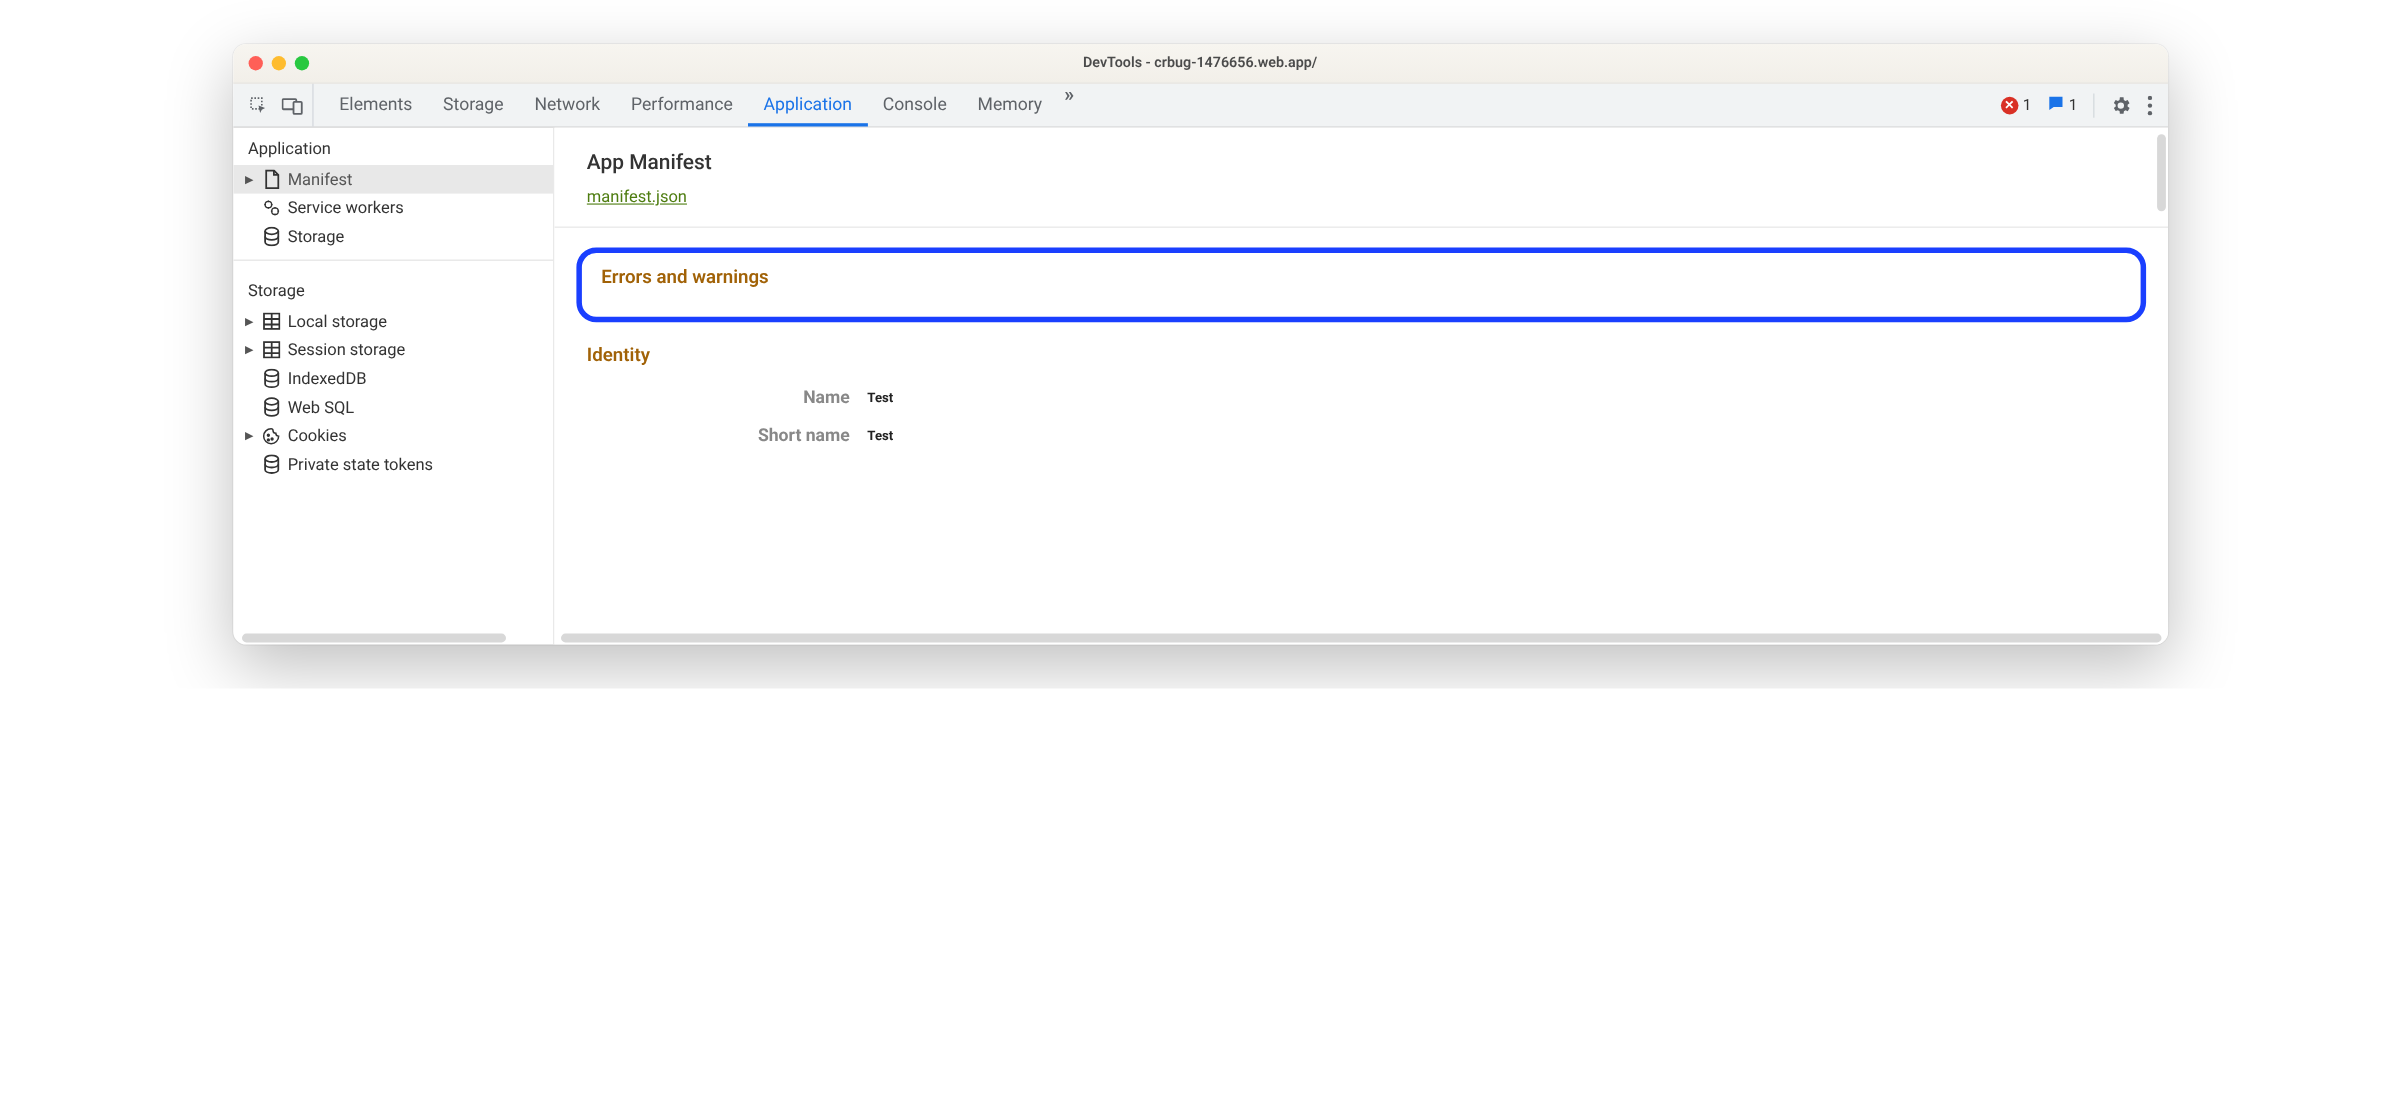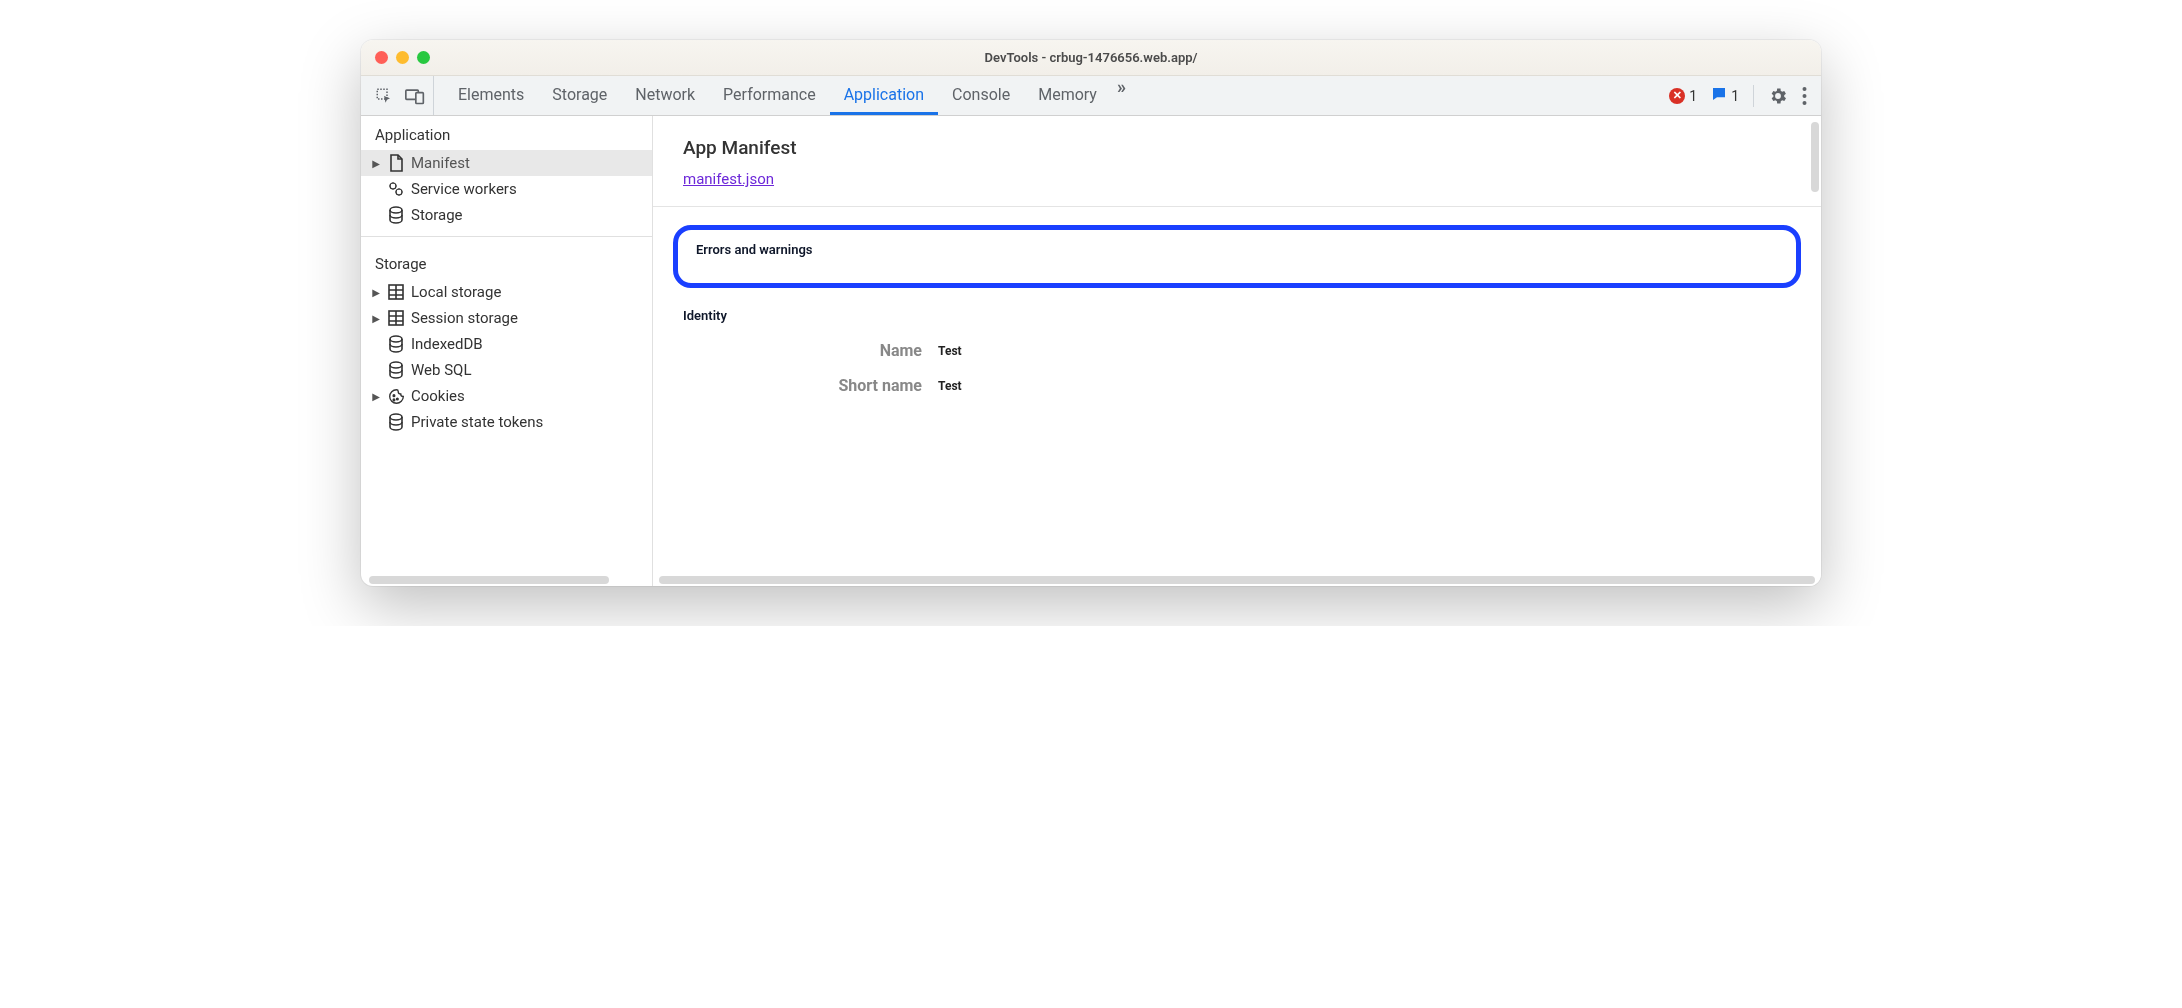--- a/index.html
+++ b/index.html
@@ -5,21 +5,21 @@
   * { box-sizing: border-box; margin: 0; padding: 0; }
   body {
     font-family: -apple-system, BlinkMacSystemFont, "Segoe UI", Roboto, Helvetica, Arial, sans-serif;
     background: #fff;
     display: flex;
     justify-content: center;
     align-items: flex-start;
     padding: 40px 0;
   }
   .window {
-    width: 1460px;
+    width: 1759px;
     border-radius: 12px;
     overflow: hidden;
     box-shadow: 0 20px 60px rgba(0,0,0,0.25), 0 0 0 1px rgba(0,0,0,0.05);
     background: #fff;
   }
   .titlebar {
     height: 36px;
     background: linear-gradient(#f7f5f0,#f2efe9);
     display: flex;
     align-items: center;
@@ -71,29 +71,29 @@
   .tree-item .disclosure { width:10px; display:inline-flex; justify-content:center; color:#555; font-size:10px; }
   .tree-item .item-icon { width:18px; height:18px; display:flex; align-items:center; justify-content:center; }
   .tree-item .item-icon svg { stroke:#333; fill:none; stroke-width:1.6; }
   .divider { height:1px; background:#e0e0e0; margin:8px 0; width:100%; }
   .main {
     flex:1; overflow:auto; position:relative;
     background:#fff;
   }
   .main-inner { padding:20px 30px 30px; }
   h1.page-title { font-size:19px; font-weight:500; color:#333; margin-bottom:10px; }
-  .link { color:#6d28d9; text-decoration:underline; font-size:15px; }
+  .link { color:#4d7c0f; text-decoration:underline; font-size:15px; }
   .section-divider { height:1px; background:#e4e4e4; margin:18px -30px; }
   .callout {
     border:5px solid #1a3fff;
     border-radius:18px;
     padding:12px 18px 16px;
     margin:0 -10px;
   }
-  .section-head { font-size:13px; font-weight:600; color:#0f172a; margin-bottom:10px; }
+  .section-head { font-size:17px; font-weight:600; color:#a16207; margin-bottom:10px; }
   .warning-row { display:flex; align-items:flex-start; gap:8px; font-size:16px; color:#333; line-height:1.45; }
   .warn-icon { flex-shrink:0; margin-top:3px; }
   .identity { margin-top:20px; }
   .kv-row { display:flex; align-items:center; padding:8px 0;font-weight:bold; }
   .kv-key { width:255px; text-align:right; color:#888; font-size:16px; padding-right:16px; }
   .kv-val { color:#222; font-size:12px; }
   .scrollbar-h-sidebar { position:absolute; left:8px; right:8px; bottom:2px; height:8px; background:#d8d8d8; border-radius:4px; width:240px; }
   .scrollbar-h-main { position:absolute; left:6px; right:6px; bottom:2px; height:8px; background:#d8d8d8; border-radius:4px; }
   .scrollbar-v-main { position:absolute; top:6px; right:2px; width:8px; height:70px; background:#d8d8d8; border-radius:4px; }
   .overflow-icon { font-size:18px; color:#5f6368; font-weight:700; padding:0 6px; cursor:pointer; }

